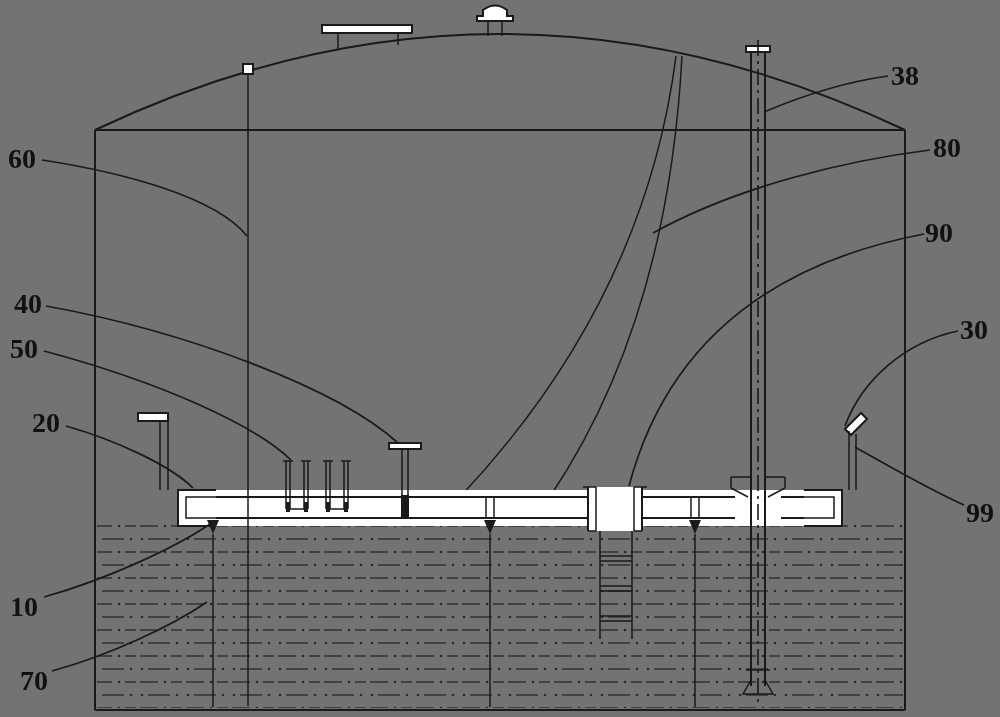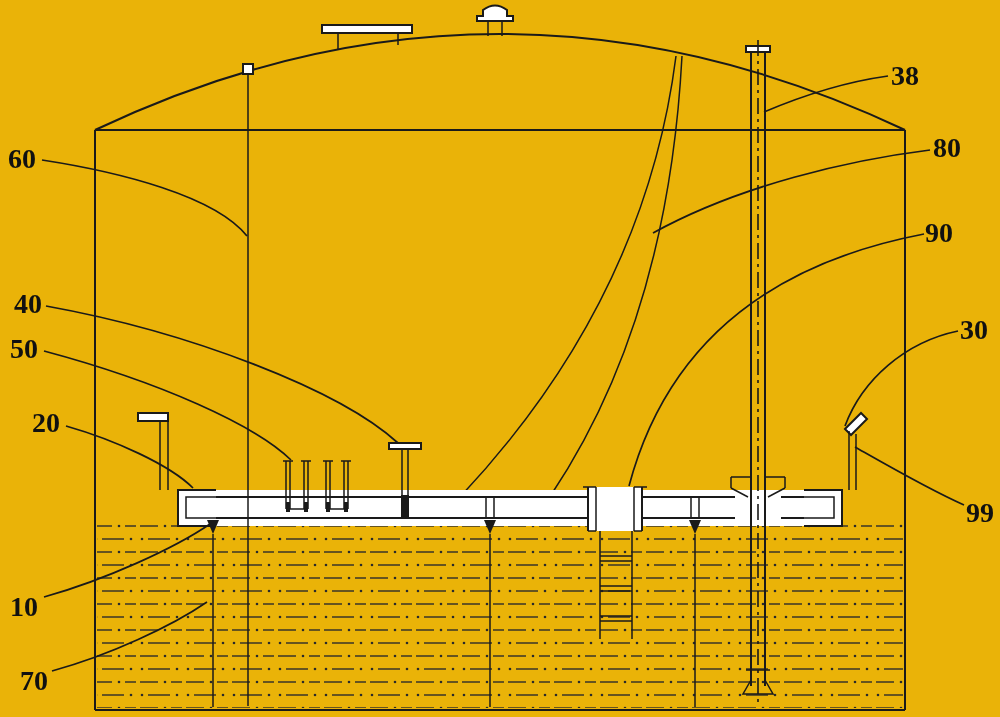--- a/index.html
+++ b/index.html
@@ -1,16 +1,16 @@
 <!DOCTYPE html>
 <html><head>
 <meta charset="utf-8">
 <style>
   html,body{margin:0;padding:0;background:#ffffff;}
-  .stage{position:relative;width:1000px;height:717px;background:#eab308;overflow:hidden;}
+  .stage{position:relative;width:1000px;height:717px;background:#737373;overflow:hidden;}
   svg{display:block;}
   .ln{stroke:#1a1a1a;stroke-width:2;fill:none;stroke-linecap:butt;}
   .thin{stroke:#1a1a1a;stroke-width:1.5;fill:none;}
   .leader{stroke:#1a1a1a;stroke-width:1.7;fill:none;}
   .fillblack{fill:#1a1a1a;stroke:none;}
   .fillwhite{fill:#ffffff;stroke:none;}
   .whiteln{fill:#ffffff;stroke:#1a1a1a;stroke-width:2;}
   .reflabel{font-family:"Liberation Serif","DejaVu Serif",serif;font-weight:700;font-size:28px;fill:#111111;}
   .dashdot{stroke:#1a1a1a;stroke-width:1.6;fill:none;stroke-dasharray:16 5 3 5;}
 </style>

